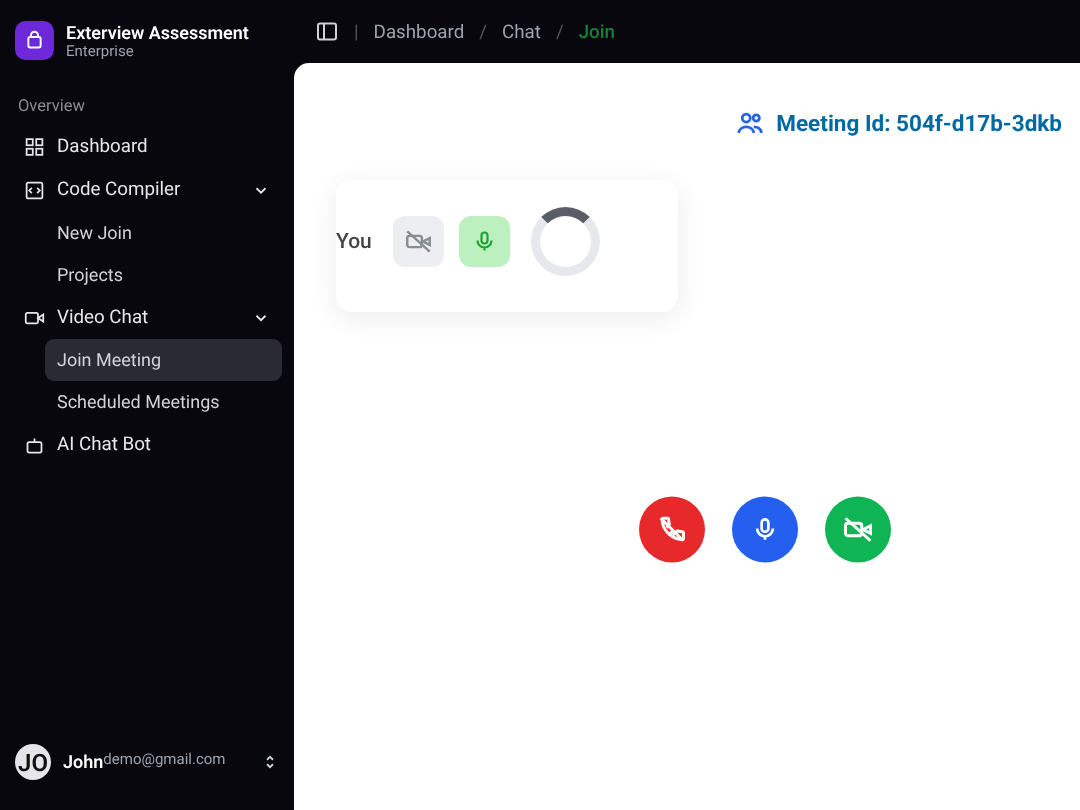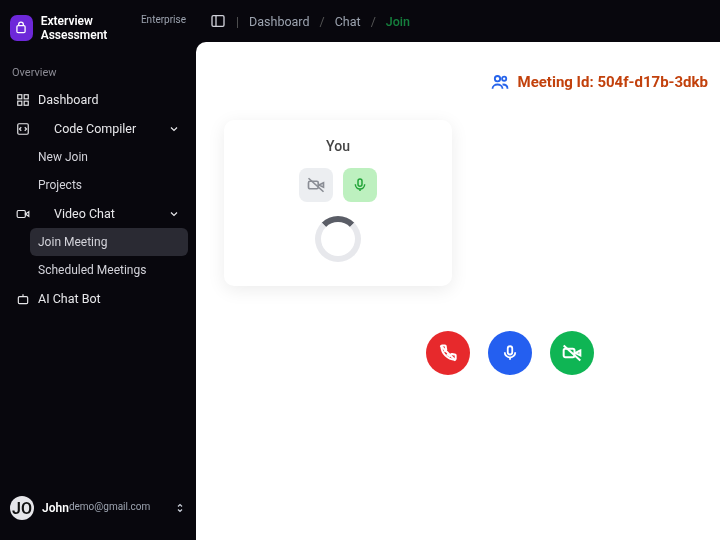--- a/index.html
+++ b/index.html
@@ -1,44 +1,44 @@
 <!DOCTYPE html>
 <html><head>
 <meta charset="utf-8">
 <style>
 *{box-sizing:border-box;margin:0;padding:0;font-family:-apple-system,BlinkMacSystemFont,"Segoe UI",Roboto,sans-serif}
 body{width:720px;height:540px;overflow:hidden;background:#08070d;display:flex}
 .sidebar{width:196px;background:#08070d;display:flex;flex-direction:column;color:#fff;padding:10px 0}
 .brand{display:flex;align-items:center;gap:8px;padding:4px 10px 10px 10px}
 .brand-icon{width:26px;height:26px;border-radius:7px;background:#6d28d9;display:flex;align-items:center;justify-content:center}
-.brand-text{display:flex;flex-direction:row}
+.brand-text{display:flex;flex-direction:column}
 .brand-title{font-size:12px;font-weight:600}
 .brand-sub{font-size:10px;color:#9ca3af}
 .section-label{font-size:11px;color:#8b8b94;padding:14px 12px 6px 12px}
 .nav{list-style:none;padding:0 8px}
 .nav-item{display:flex;align-items:center;gap:8px;padding:7px 8px;border-radius:6px;font-size:12.5px;color:#e7e7ea;cursor:pointer}
 .nav-item.expand{justify-content:space-between}
-.nav-item .left{display:flex;align-items:center;gap:24px}
+.nav-item .left{display:flex;align-items:center;gap:8px}
 .nav-sub{list-style:none;padding-left:22px}
 .nav-sub .nav-item{font-size:12px;color:#d3d3da}
 .nav-item.active{background:#2a2a33}
 .sidebar-footer{margin-top:auto;padding:10px;display:flex;align-items:center;gap:8px}
 .avatar{width:24px;height:24px;border-radius:999px;background:#e6e6ea;color:#111;font-size:16px;font-weight:600;display:flex;align-items:center;justify-content:center}
 .user-text{display:flex;flex-direction:row}
 .user-name{font-size:12px;font-weight:600}
 .user-email{font-size:10px;color:#9ca3af}
 .selector{margin-left:auto;color:#cbd0da}
 .main{flex:1;display:flex;flex-direction:column;background:#08070d}
 .topbar{height:42px;display:flex;align-items:center;gap:10px;padding:0 14px;color:#b9b9c3;font-size:12.5px}
 .crumb{color:#9ca3af}
 .crumb.current{color:#15803d;font-weight:500}
 .sep{color:#555}
 .content{flex:1;background:#fff;border-top-left-radius:10px;position:relative;padding:22px}
-.meeting-id{position:absolute;top:30px;right:12px;display:flex;align-items:center;gap:8px;color:#c2410c;font-weight:700;font-size:15px}
-.tile{width:228px;background:#fff;border-radius:10px;box-shadow:0 4px 18px rgba(0,0,0,.08);padding:18px 0 24px 0;margin-top:56px;margin-left:6px;display:flex;flex-direction:column;align-items:center;gap:14px}
+.meeting-id{position:absolute;top:30px;right:12px;display:flex;align-items:center;gap:8px;color:#0369a1;font-weight:700;font-size:15px}
+.tile{width:228px;background:#fff;border-radius:10px;box-shadow:0 4px 18px rgba(0,0,0,.08);padding:18px 0 24px 0;margin-top:56px;margin-left:6px;display:flex;flex-direction:row;align-items:center;gap:14px}
 .tile-name{font-size:14px;color:#444;font-weight:500}
 .tile-controls{display:flex;gap:10px}
 .chip{width:34px;height:34px;border-radius:8px;display:flex;align-items:center;justify-content:center}
 .chip.gray{background:#eceef1;color:#8a8d95}
 .chip.green{background:#bdf0bf;color:#1fa336}
 .spinner{width:46px;height:46px;border:6px solid #e7e8ec;border-top-color:#5a5d66;border-radius:50%}
 .action-bar{position:absolute;bottom:165px;left:60%;transform:translateX(-50%);display:flex;gap:18px}
 .circle-btn{width:44px;height:44px;border-radius:999px;display:flex;align-items:center;justify-content:center;color:#fff;cursor:pointer}
 .circle-btn.red{background:#e7292c}
 .circle-btn.blue{background:#245ff0}

